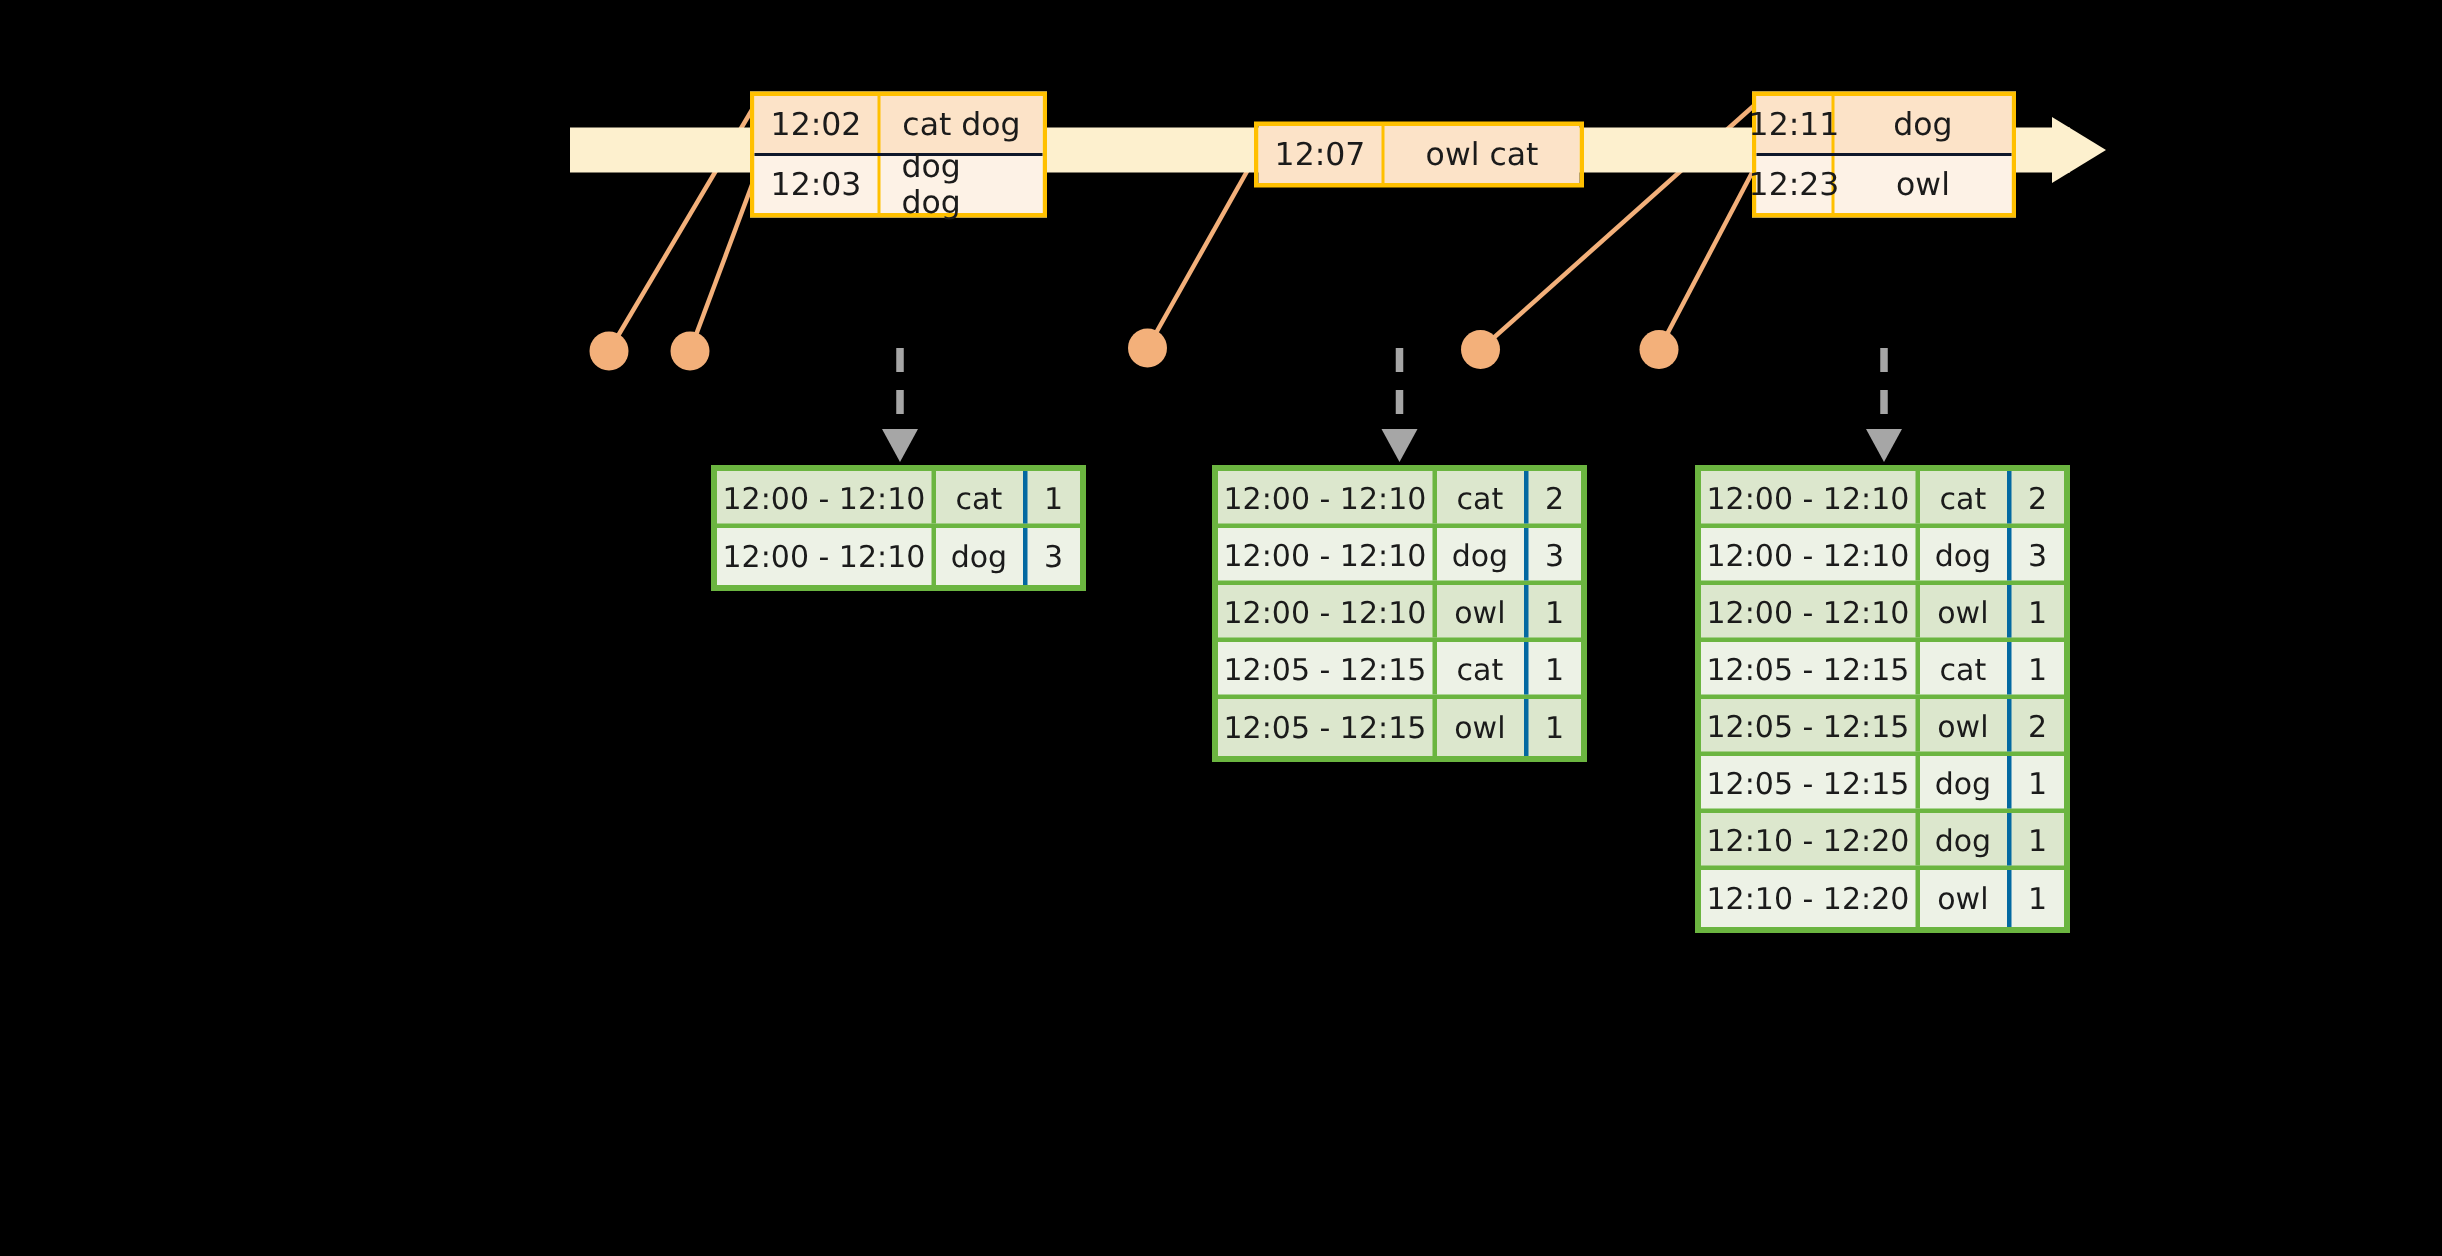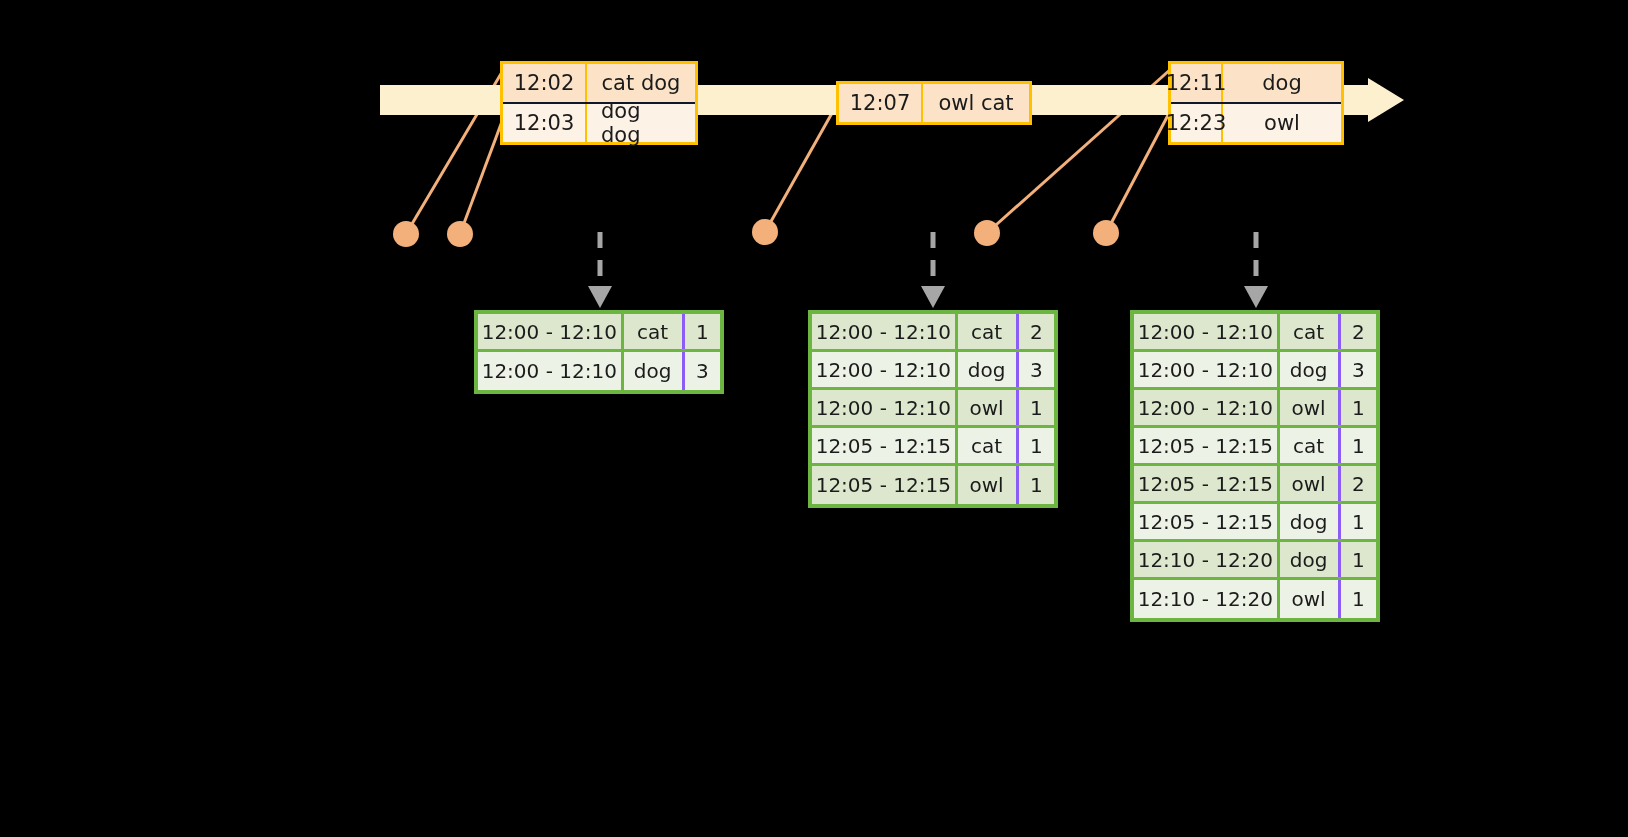--- a/index.html
+++ b/index.html
@@ -81,21 +81,21 @@
     width: 88px;
     border-right: 2px solid #FFC000;
   }
   .ev-words {
     flex: 1;
     padding: 0 14px;
   }
 
   #event-box-1 { left: 500px; top: 61px; width: 198px; }
   #event-box-1 .ev-time { width: 84px; }
-  #event-box-2 { left: 836px; top: 81px; width: 196px; }
+  #event-box-2 { left: 836px; top: 81px; width: 220px; }
   #event-box-2 .ev-time { width: 84px; }
   #event-box-3 { left: 1168px; top: 61px; width: 176px; }
   #event-box-3 .ev-time { width: 52px; }
 
   
   .result-table {
     position: absolute;
     border: 4px solid #6BB540;
     box-sizing: border-box;
     background: #c2410c;
@@ -118,21 +118,21 @@
     font-size: 20px;
     color: #1b1b1b;
     box-sizing: border-box;
   }
   .rt-range {
     width: 148px;
     border-right: 3px solid #6BB540;
   }
   .rt-word {
     width: 62px;
-    border-right: 3px solid #8b5cf6;
+    border-right: 3px solid #0369a1;
   }
   .rt-count { width: 36px; }
 
   #result-table-1 { left: 474px; top: 310px; width: 250px; }
   #result-table-2 { left: 808px; top: 310px; width: 250px; }
   #result-table-3 { left: 1130px; top: 310px; width: 250px; }
 </style>
 </head>
 <body>
 

